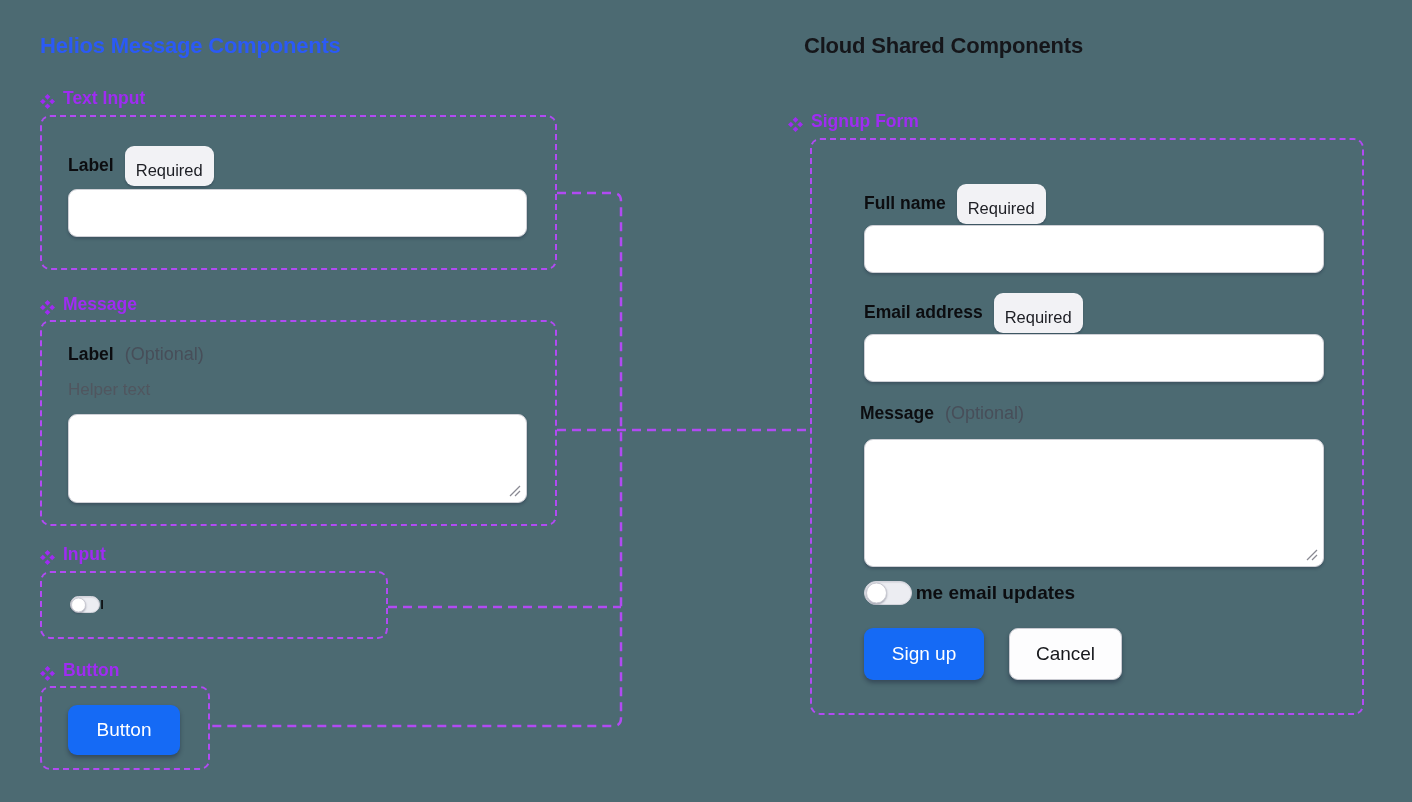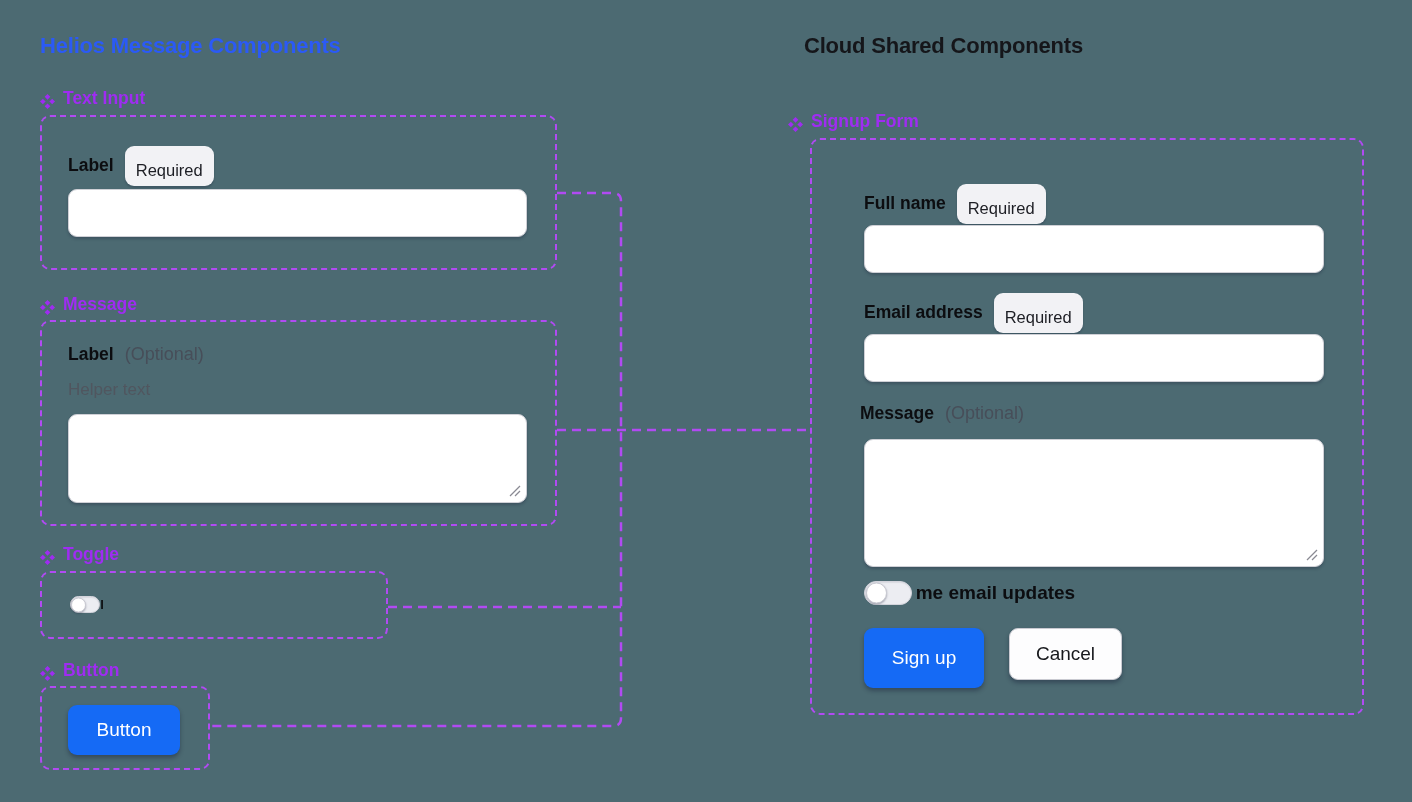--- a/index.html
+++ b/index.html
@@ -158,21 +158,21 @@
 
   <div class="comp-heading" style="left:40px; top:544px;">
     <svg width="15" height="15" viewBox="0 0 16 16">
       <g fill="#9f2cf2">
         <path d="M8 0 L11 3 L8 6 L5 3 Z"></path>
           <path d="M13 5 L16 8 L13 11 L10 8 Z"></path>
         <path d="M3 5 L6 8 L3 11 L0 8 Z"></path>
           <path d="M8 10 L11 13 L8 16 L5 13 Z"></path>
       </g>
     </svg>
-    <span>Toggle</span>
+    <span>Input</span>
   </div>
   <div class="frame" style="left:40px; top:571px; width:348px; height:68px;">
     <div class="toggle-row" style="left:28px; top:24px; gap:11px;">
       <div class="toggle toggle-sm">
         <span class="knob"></span>
       </div>
       <span class="toggle-label-sm">Label</span>
     </div>
   </div>
 
@@ -231,17 +231,17 @@
       </svg>
     </div>
 
     <div class="toggle-row" style="left:52px; top:442px; gap:18px;">
       <div class="toggle toggle-lg">
         <span class="knob"></span>
       </div>
       <span class="toggle-label-lg">Send me email updates</span>
     </div>
 
-    <button class="btn btn-primary" style="left:52px; top:488px; width:120px; height:60px;">Sign up</button>
+    <button class="btn btn-primary" style="left:52px; top:488px; width:120px; height:52px;">Sign up</button>
     <button class="btn btn-secondary" style="left:197px; top:488px; width:113px; height:52px;">Cancel</button>
   </div>
 
 </div>
 
 </body></html>

